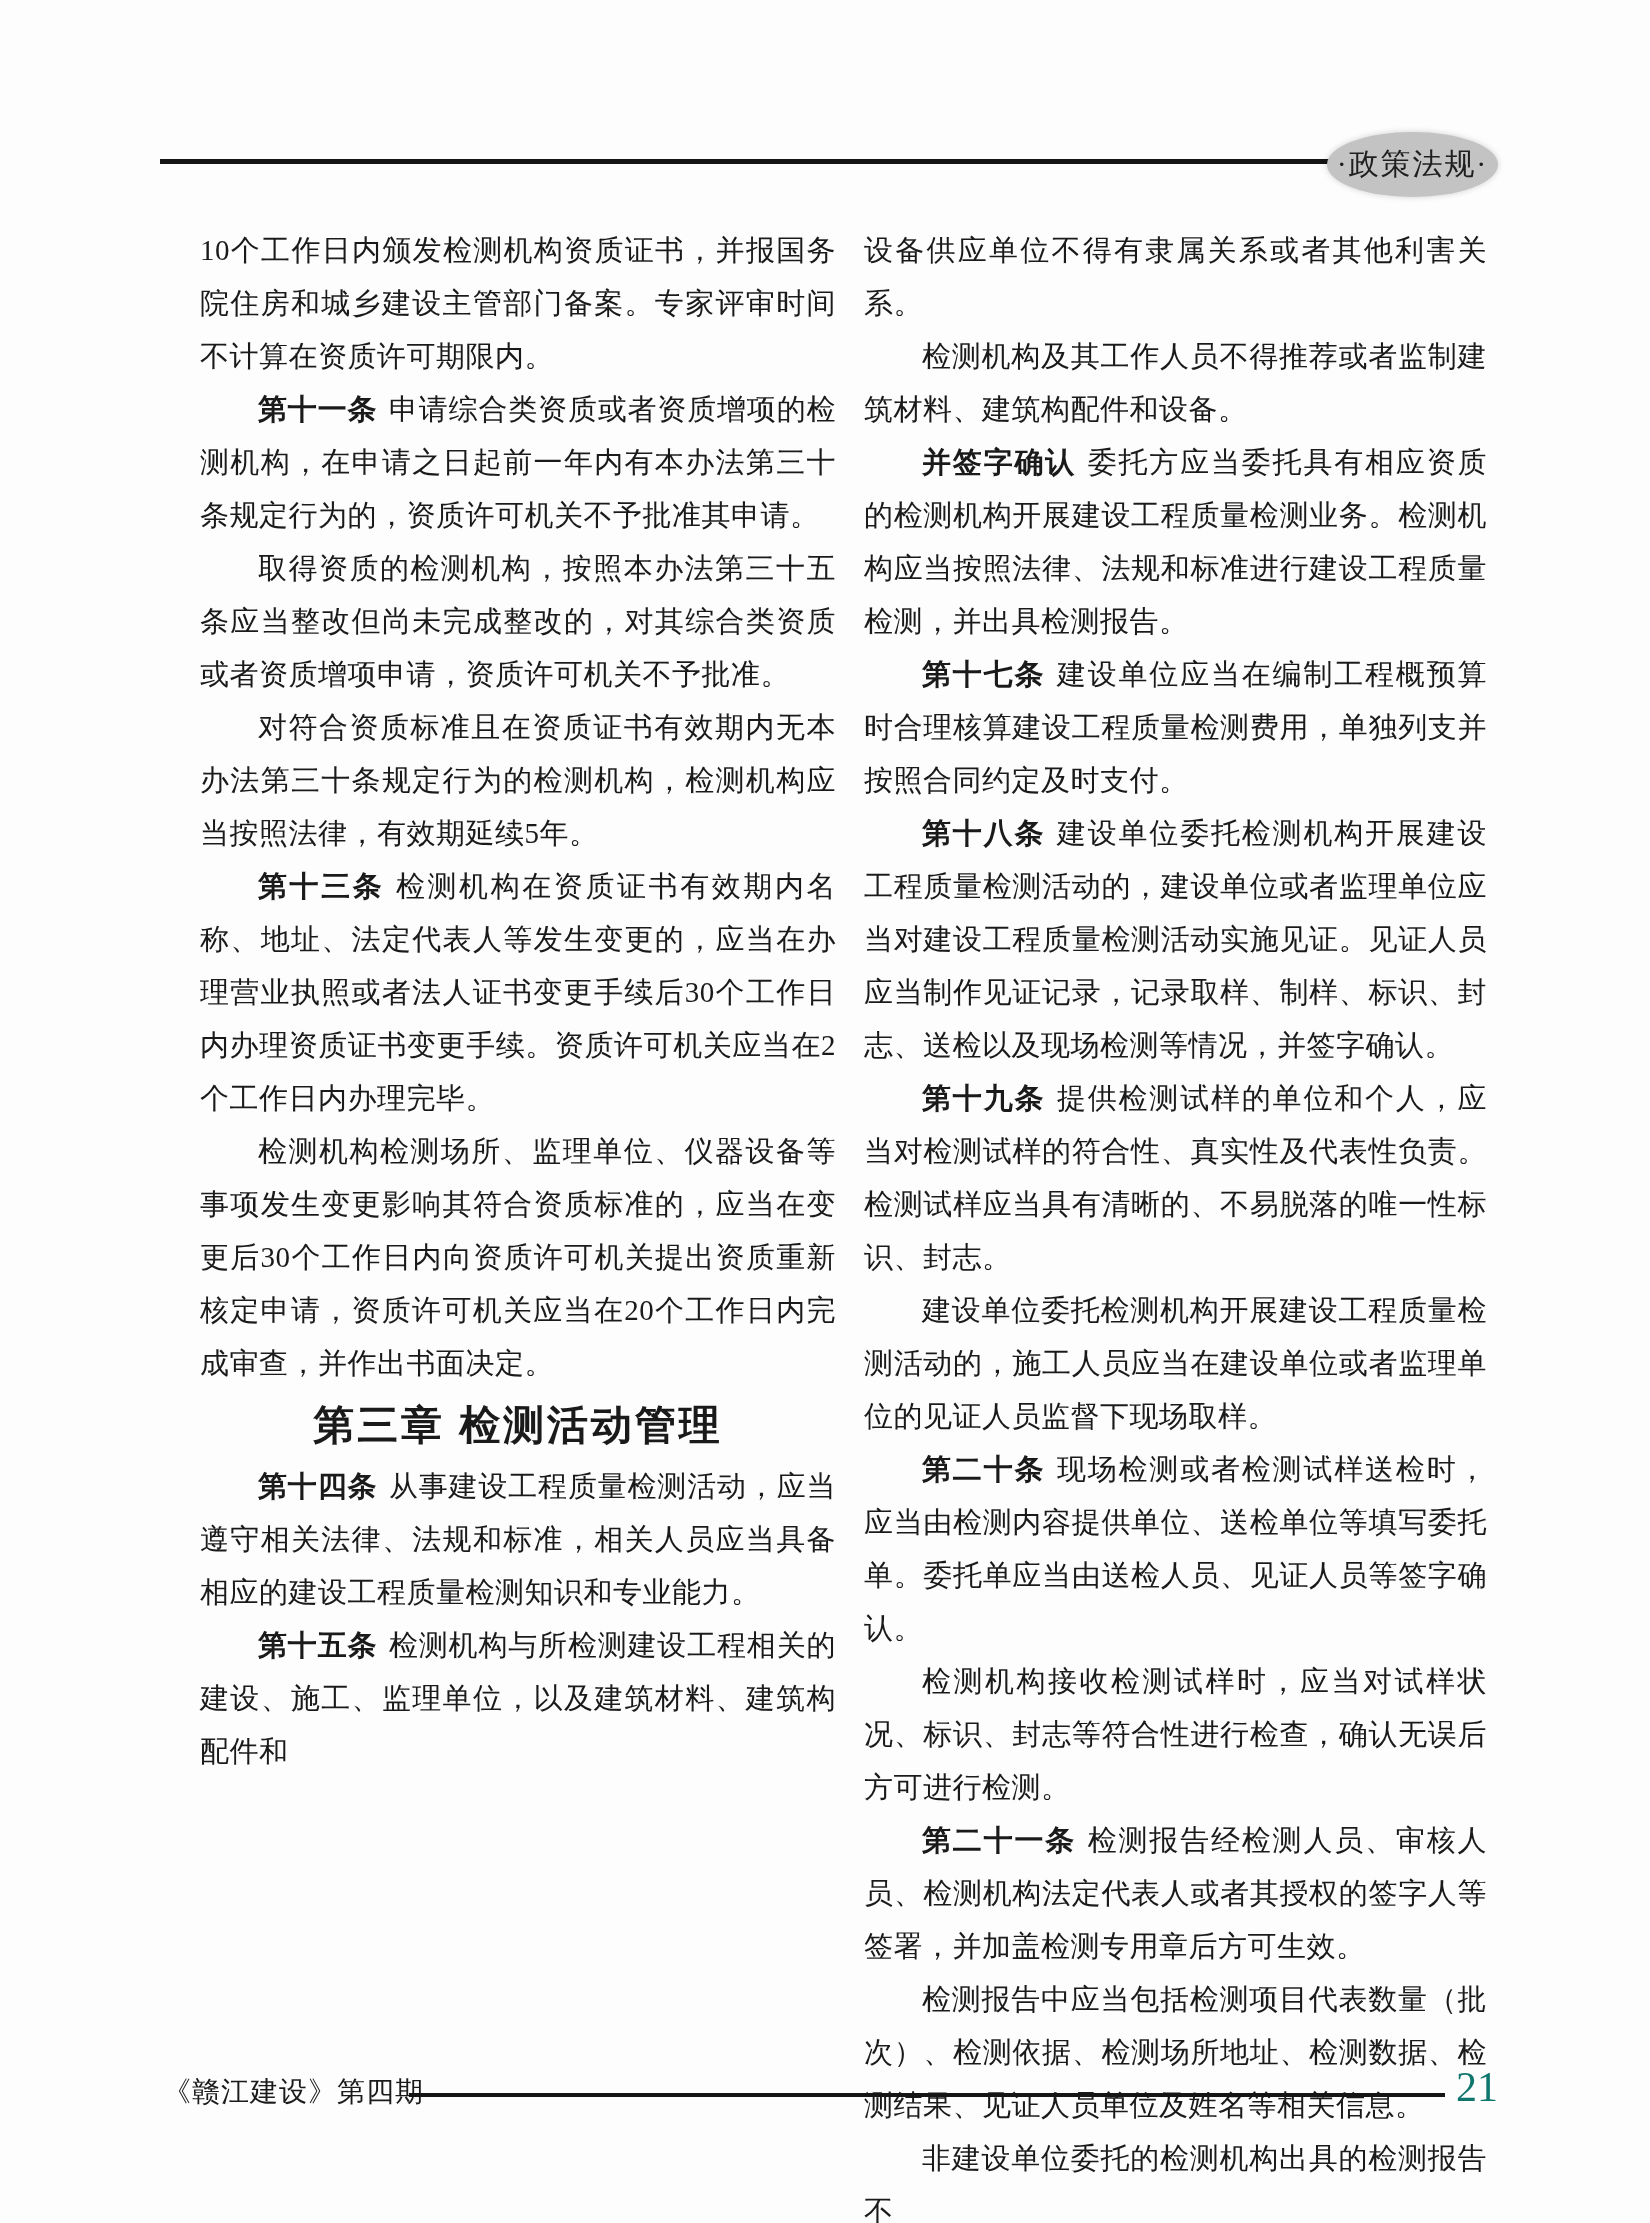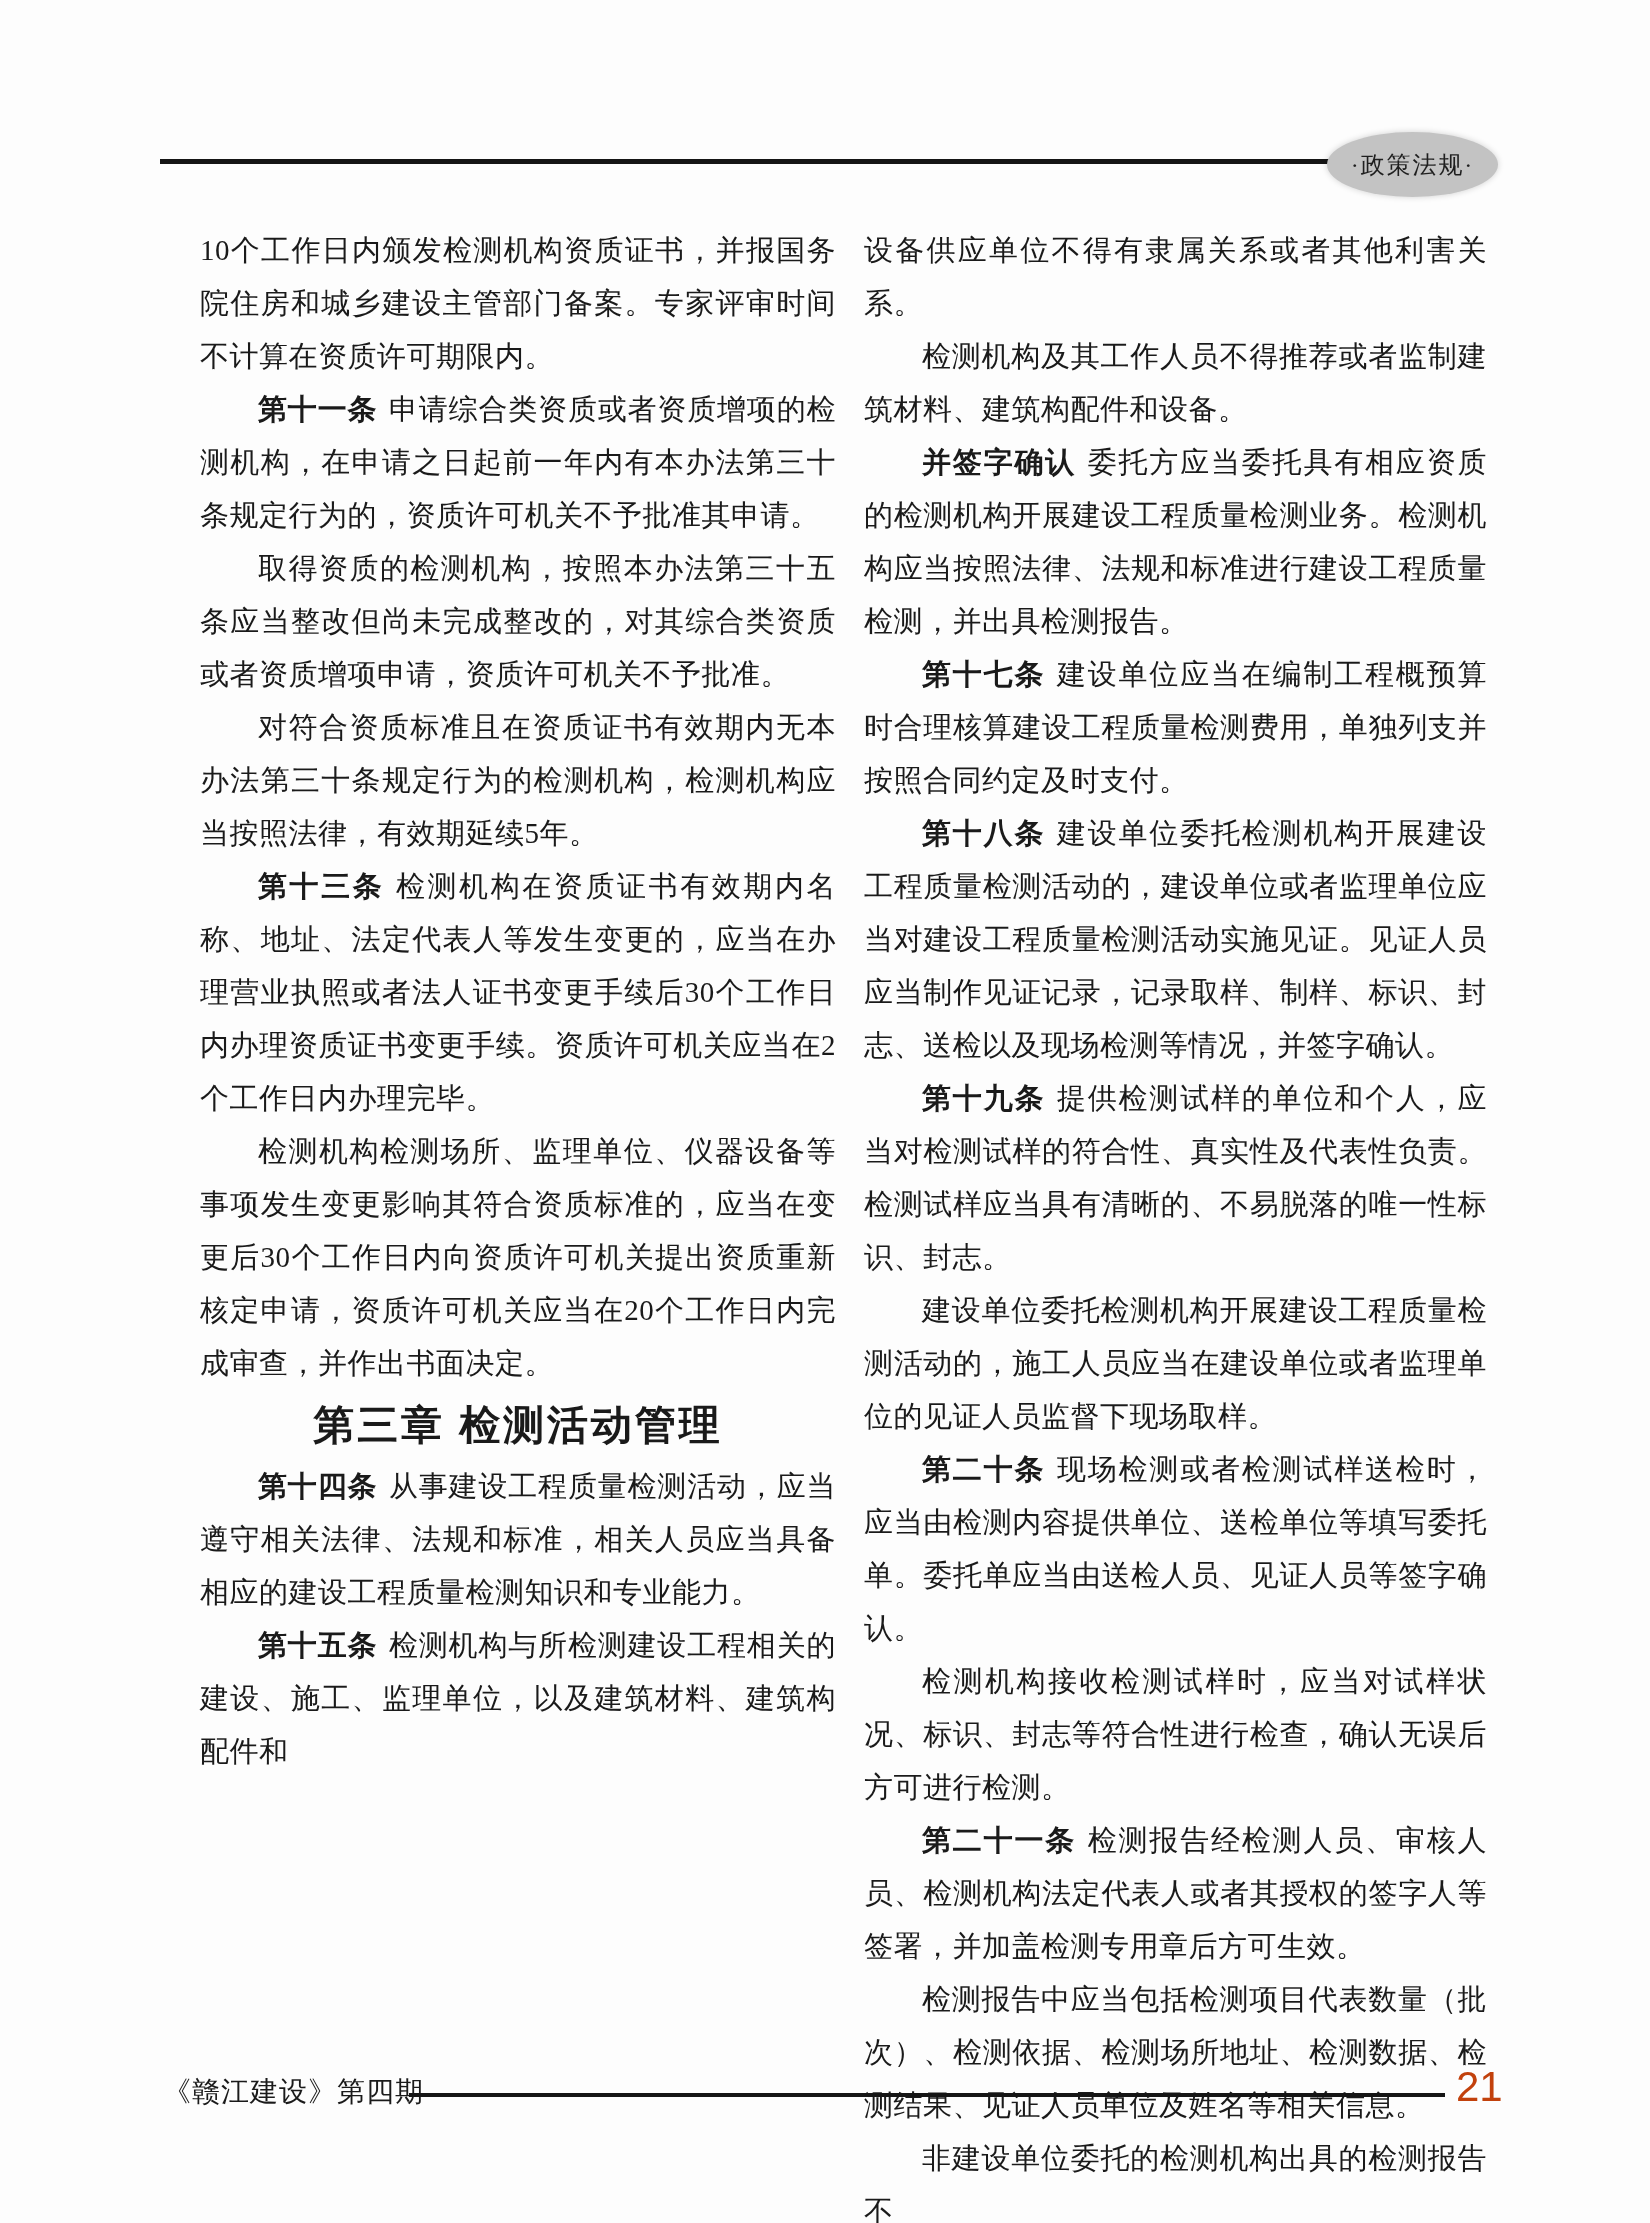--- a/index.html
+++ b/index.html
@@ -15,21 +15,21 @@
   .header-rule{
     position:absolute;left:160px;top:159px;width:1192px;height:4.9px;
     background:var(--rule,#151515);
   }
   .badge{
     position:absolute;left:1327px;top:132px;width:171px;height:65px;
     background:var(--badge,#c3c3c3);
     border-radius:50%;
     display:flex;align-items:center;justify-content:center;
     box-shadow:0 0 6.8px rgba(0,0,0,.18);
-    font-size:24px;letter-spacing:1.9px;color:#1f1f1f;
+    font-size:30px;letter-spacing:1.9px;color:#1f1f1f;
   }
   
   .col{
     position:absolute;top:224px;
     font-size:29px;line-height:53px;
     text-align:justify;
     letter-spacing:0.5px;
   }
   .col-left{left:160px;width:636px;margin-left:40px;}
   .col-right{left:864px;width:623px;}
@@ -50,22 +50,22 @@
   .journal{
     position:absolute;left:163px;top:2073px;
     font-size:28px;letter-spacing:1px;
   }
   .footer-rule{
     position:absolute;left:409px;top:2093px;width:1036px;height:3.9px;
     background:var(--rule,#151515);
   }
   .page-num{
     position:absolute;left:1456px;top:2063px;
-    font-family:Liberation Sans, sans-serif;
-    font-size:42px;font-weight:400;color:#c2410c;
+    font-family:Liberation Serif, serif;
+    font-size:42px;font-weight:400;color:#0f766e;
   }
 </style>
 </head>
 <body>
 
 <div class="page" style="--ink: #1a1a1a; --paper: #fdfdfd; --rule: #151515; --badge: #c3c3c3;">
 
   <div class="header-rule"></div>
   <div class="badge">
     <span>·政策法规·</span>

